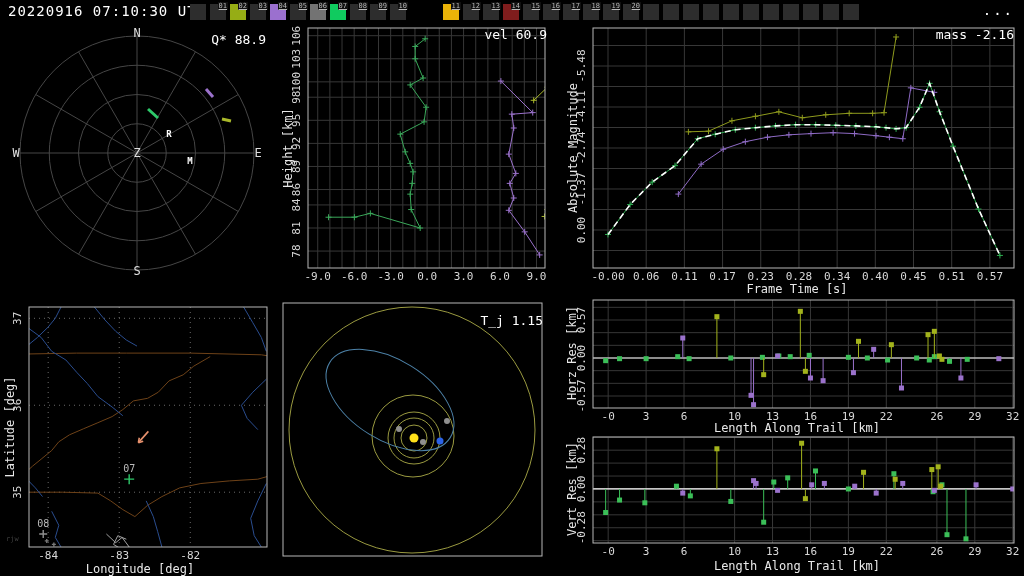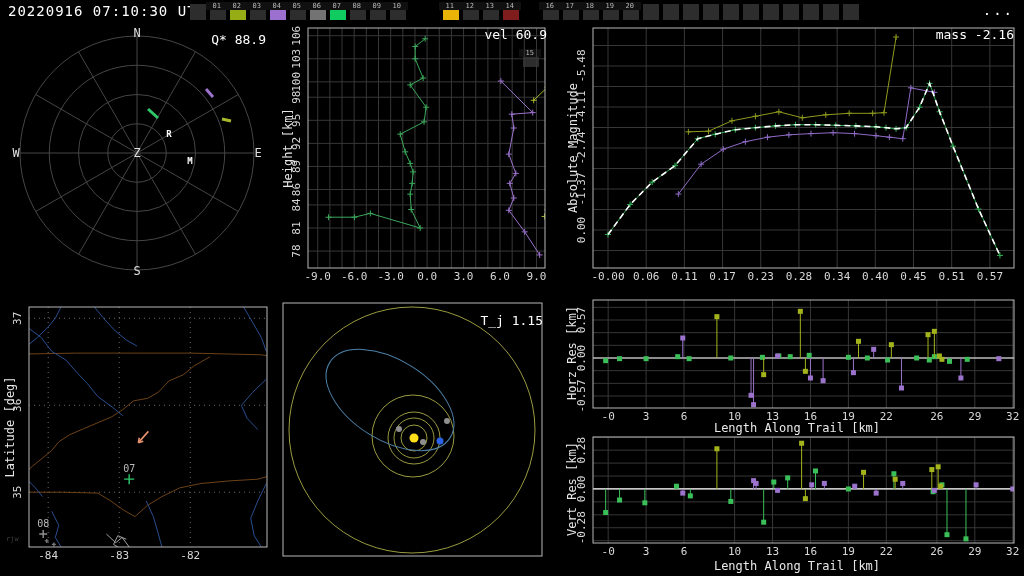--- a/index.html
+++ b/index.html
@@ -3,21 +3,21 @@
 <meta charset="utf-8">
 <style>
   html,body{margin:0;padding:0;background:#000;}
   body{width:1024px;height:576px;position:relative;overflow:hidden;
        font-family:"DejaVu Sans Mono","Liberation Mono",monospace;color:#e8e8e8;}
   .hdr{position:absolute;left:0;top:0;width:1024px;height:24px;background:#000;}
   .ts{position:absolute;left:8px;top:3px;font-size:14px;letter-spacing:1px;color:#fff;white-space:pre;}
   .stations{position:absolute;left:190px;top:4px;display:flex;gap:4px;}
   .sbox{width:16px;height:16px;position:relative;flex:none;}
   .sbox b{position:absolute;top:-2px;right:-2px;font-size:7px;line-height:8px;font-weight:normal;
-          background:#101010;color:#b8b8b8;padding:0 7px;}
+          background:#101010;color:#b8b8b8;padding:0 1px;text-decoration:underline;}
   .menu{position:absolute;right:10px;top:2px;font-size:14px;color:#fff;letter-spacing:2px;}
   .panel{position:absolute;}
   .ann{position:absolute;font-size:13px;color:#fff;white-space:pre;}
   .title{position:absolute;font-size:12px;color:#e8e8e8;white-space:nowrap;}
   .ylab{position:absolute;font-size:12px;color:#e8e8e8;white-space:nowrap;text-align:center;
         transform:rotate(-90deg);transform-origin:center;}
   .wm{position:absolute;left:6px;top:535px;font-size:7px;color:#3f3f3f;}
   svg{display:block;position:absolute;left:0;top:0;}
   svg text{font-family:"DejaVu Sans Mono","Liberation Mono",monospace;}
 </style>
@@ -63,21 +63,21 @@
       </div>
       <div class="sbox" style="background: rgb(45, 45, 45);">
         <b>12</b>
       </div>
       <div class="sbox" style="background: rgb(45, 45, 45);">
         <b>13</b>
       </div>
       <div class="sbox" style="background: #7f1d1d;">
         <b>14</b>
       </div>
-      <div class="sbox" style="background: rgb(45, 45, 45); margin-top: 47px;">
+      <div class="sbox" style="background: rgb(45, 45, 45);">
         <b>15</b>
       </div>
       <div class="sbox" style="background: rgb(45, 45, 45);">
         <b>16</b>
       </div>
       <div class="sbox" style="background: rgb(45, 45, 45);">
         <b>17</b>
       </div>
       <div class="sbox" style="background: rgb(45, 45, 45);">
         <b>18</b>
@@ -251,20 +251,21 @@
       <text x="381.69414385741567" y="256" fill="#d8d8d8" font-size="11" text-anchor="middle">0.51</text>
       <text x="419.8816040738383" y="256" fill="#d8d8d8" font-size="11" text-anchor="middle">0.57</text>
       <text x="15" y="205.99501246882792" fill="#d8d8d8" font-size="11" text-anchor="middle" transform="rotate(-90 15 205.99501246882792)">0.00</text>
       <text x="15" y="164.99750623441395" fill="#d8d8d8" font-size="11" text-anchor="middle" transform="rotate(-90 15 164.99750623441395)">-1.37</text>
       <text x="15" y="124" fill="#d8d8d8" font-size="11" text-anchor="middle" transform="rotate(-90 15 124)">-2.74</text>
       <text x="15" y="83.002493765586" fill="#d8d8d8" font-size="11" text-anchor="middle" transform="rotate(-90 15 83.002493765586)">-4.11</text>
       <text x="15" y="42.00498753117205" fill="#d8d8d8" font-size="11" text-anchor="middle" transform="rotate(-90 15 42.00498753117205)">-5.48</text>
     </svg>
   <div class="ann" style="right:10px;top:3px">mass -2.16</div>
   <div class="ylab" style="left:-67px;top:117px;width:140px">Absolute Magnitude</div>
+  <div class="title" style="left:0;right:0;top:258px;text-align:center">Frame Time [s]</div>
 </div>
 
 <div class="panel" style="left:0;top:295px;width:280px;height:281px">
   <svg width="280" height="281">
       <clipPath id="cpmap">
         <rect x="29" y="12" width="238" height="240"></rect>
       </clipPath>
       <g>
         <line x1="48.18208955223855" y1="12" x2="48.18208955223855" y2="252" stroke="#6a6a6a" stroke-dasharray="1,4"></line>
         <line x1="119.22686567164166" y1="12" x2="119.22686567164166" y2="252" stroke="#6a6a6a" stroke-dasharray="1,4"></line>
@@ -299,20 +300,21 @@
       </g>
       <rect x="29" y="12" width="238" height="240" fill="none" stroke="#b8b8b8"></rect>
       <text x="48.18208955223855" y="264" fill="#d8d8d8" font-size="11" text-anchor="middle">-84</text>
       <text x="119.22686567164166" y="264" fill="#d8d8d8" font-size="11" text-anchor="middle">-83</text>
       <text x="190.27164179104477" y="264" fill="#d8d8d8" font-size="11" text-anchor="middle">-82</text>
       <text x="21" y="197.2173913043477" fill="#d8d8d8" font-size="11" text-anchor="middle" transform="rotate(-90 21 197.2173913043477)">35</text>
       <text x="21" y="110.26086956521743" fill="#d8d8d8" font-size="11" text-anchor="middle" transform="rotate(-90 21 110.26086956521743)">36</text>
       <text x="21" y="23.304347826087167" fill="#d8d8d8" font-size="11" text-anchor="middle" transform="rotate(-90 21 23.304347826087167)">37</text>
     </svg>
   <div class="ylab" style="left:-60px;top:125px;width:140px">Latitude [deg]</div>
+  <div class="title" style="left:0;right:0;top:267px;text-align:center">Longitude [deg]</div>
 </div>
 
 <div class="panel" style="left:280px;top:295px;width:290px;height:281px">
   <svg width="290" height="281">
       <rect x="3" y="8" width="259" height="253" fill="none" stroke="#b8b8b8"></rect>
       <clipPath id="cporbit">
         <rect x="4" y="9" width="257" height="251"></rect>
       </clipPath>
       <g clip-path="url(#cporbit)">
         <circle cx="134" cy="143" r="13" fill="none" stroke="#9a9a40"></circle>

